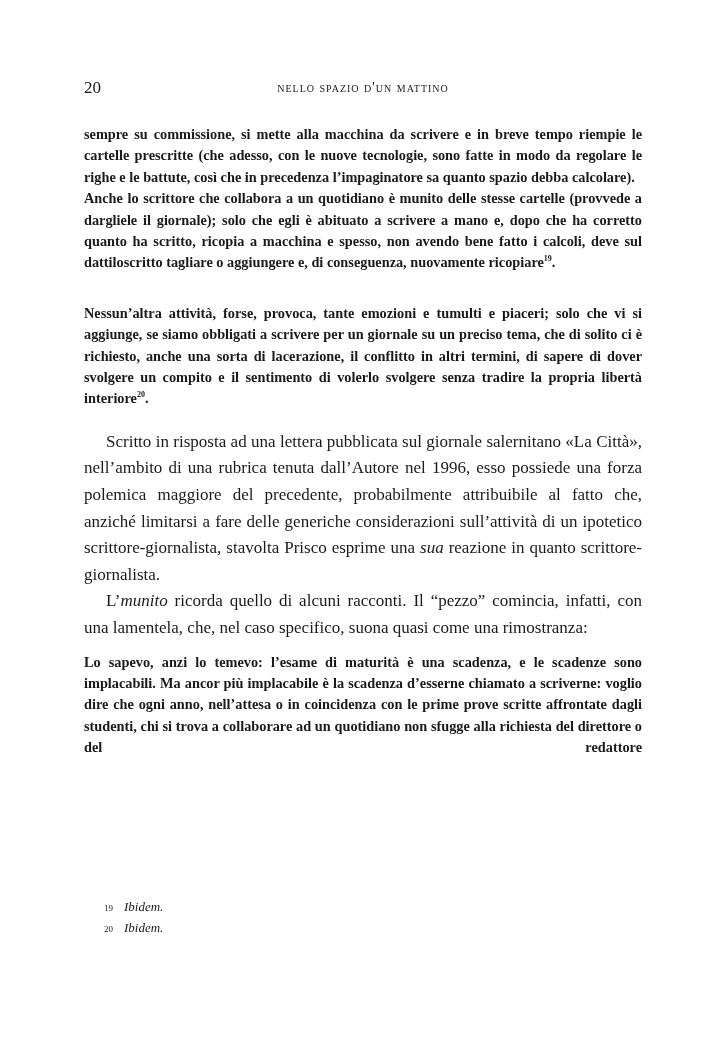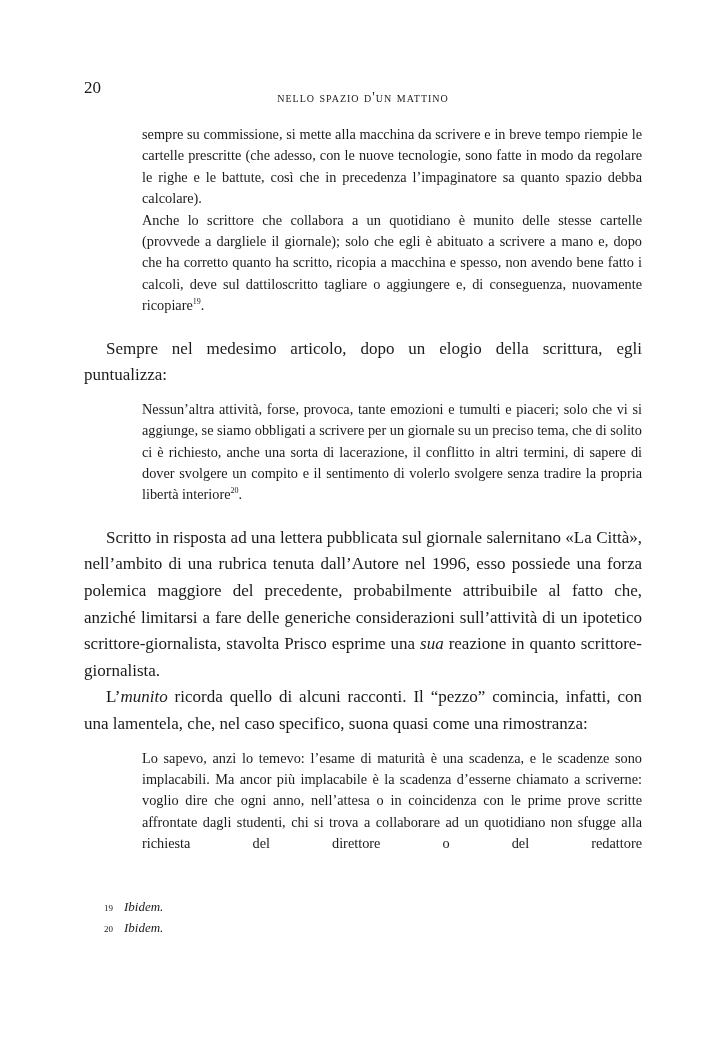--- a/index.html
+++ b/index.html
@@ -1,24 +1,24 @@
 <!DOCTYPE html>
 <html><head>
 <meta charset="utf-8">
 <style>
   html, body { margin: 0; padding: 0; background: #ffffff; }
   body { width: 708px; height: 1038px; position: relative; overflow: hidden;
          font-family: "Liberation Serif", "DejaVu Serif", serif; color: #1a1a1a; }
   .page { position: absolute; left: 84px; top: 78px; width: 558px; }
   .header { position: relative; height: 24px; }
   .page-number { position: absolute; left: 0; top: 0; font-size: 17px; }
-  .running-head { position: absolute; left: 0; right: 0; top: 12px; text-align: center;
+  .running-head { position: absolute; left: 0; right: 0; top: 2px; text-align: center;
                   font-variant: small-caps; letter-spacing: 1px; font-size: 14px; text-transform: lowercase; }
-  .quote { margin-left: 58px; margin-right: 0; font-size: 14.3px; line-height: 21.4px;
-           text-align: justify; }
+  .quote { margin-right: 0; font-size: 14.3px; line-height: 21.4px;
+           text-align: justify; font-weight: bold; }
   .quote p { margin: 0; }
   .body-p { font-size: 17px; line-height: 26.6px; text-align: justify; margin: 0; text-indent: 22px; }
   sup { font-size: 8px; vertical-align: super; line-height: 0; }
   .gap-a { height: 19px; }
   .gap-b { height: 10px; }
   .footnotes { position: absolute; left: 104px; top: 897px; font-size: 13px; line-height: 20px; }
   .fn { display: flex; }
   .fn-num { font-size: 9px; width: 20px; padding-top: 1px; }
   .fn-text { font-style: italic; }
   .last-line { text-align-last: justify; }
@@ -34,21 +34,20 @@
 
   <div style="height:22px"></div>
 
   <div class="quote">
     <p>sempre su commissione, si mette alla macchina da scrivere e in breve tempo riempie le cartelle prescritte (che adesso, con le nuove tecnologie, sono fatte in modo da regolare le righe e le battute, così che in precedenza l’impaginatore sa quanto spazio debba calcolare).</p>
     <p><span>Anche lo scrittore che collabora a un quotidiano è munito delle stesse cartelle (provvede a dargliele il giornale); solo che egli è abituato a scrivere a mano e, dopo che ha corretto quanto ha scritto, ricopia a macchina e spesso, non avendo bene fatto i calcoli, deve sul dattiloscritto tagliare o aggiungere e, di conseguenza, nuovamente ricopiare</span><sup>19</sup><span>.</span></p>
   </div>
 
   <div class="gap-a"></div>
 
-  <p class="body-p">Sempre nel medesimo articolo, dopo un elogio della scrittura, egli puntualizza:</p>
 
   <div class="gap-b"></div>
 
   <div class="quote">
     <p><span>Nessun’altra attività, forse, provoca, tante emozioni e tumulti e piaceri; solo che vi si aggiunge, se siamo obbligati a scrivere per un giornale su un preciso tema, che di solito ci è richiesto, anche una sorta di lacerazione, il conflitto in altri termini, di sapere di dover svolgere un compito e il sentimento di volerlo svolgere senza tradire la propria libertà interiore</span><sup>20</sup><span>.</span></p>
   </div>
 
   <div class="gap-a"></div>
 
   <p class="body-p"><span>Scritto in risposta ad una lettera pubblicata sul giornale salernitano «La Città», nell’ambito di una rubrica tenuta dall’Autore nel 1996, esso possiede una forza polemica maggiore del precedente, probabilmente attribuibile al fatto che, anziché limitarsi a fare delle generiche considerazioni sull’attività di un ipotetico scrittore-giornalista, stavolta Prisco esprime una </span><i>sua</i><span> reazione in quanto scrittore-giornalista.</span></p>

